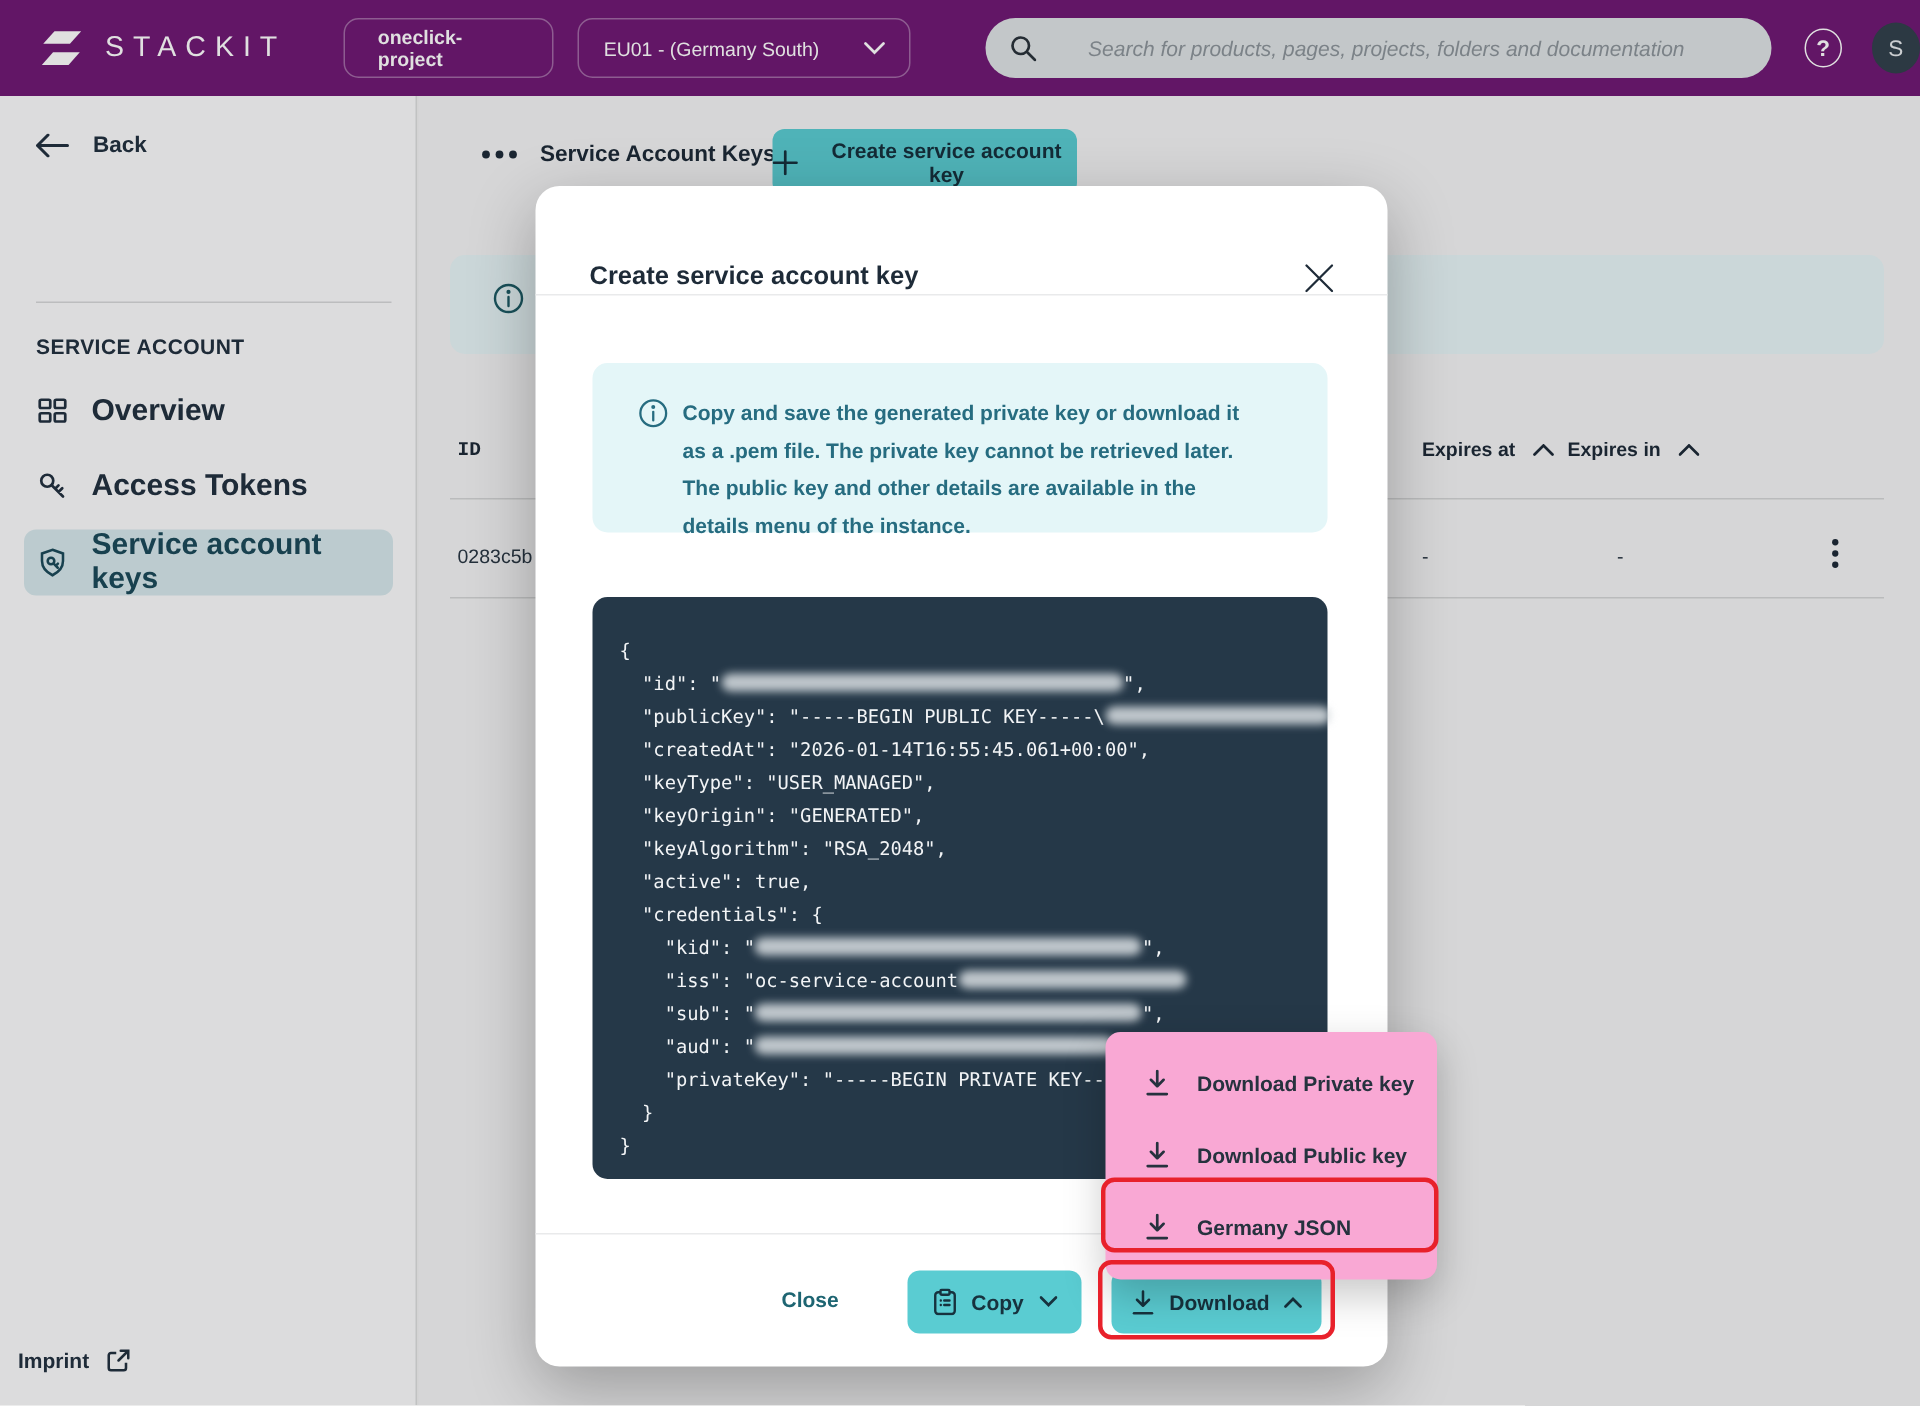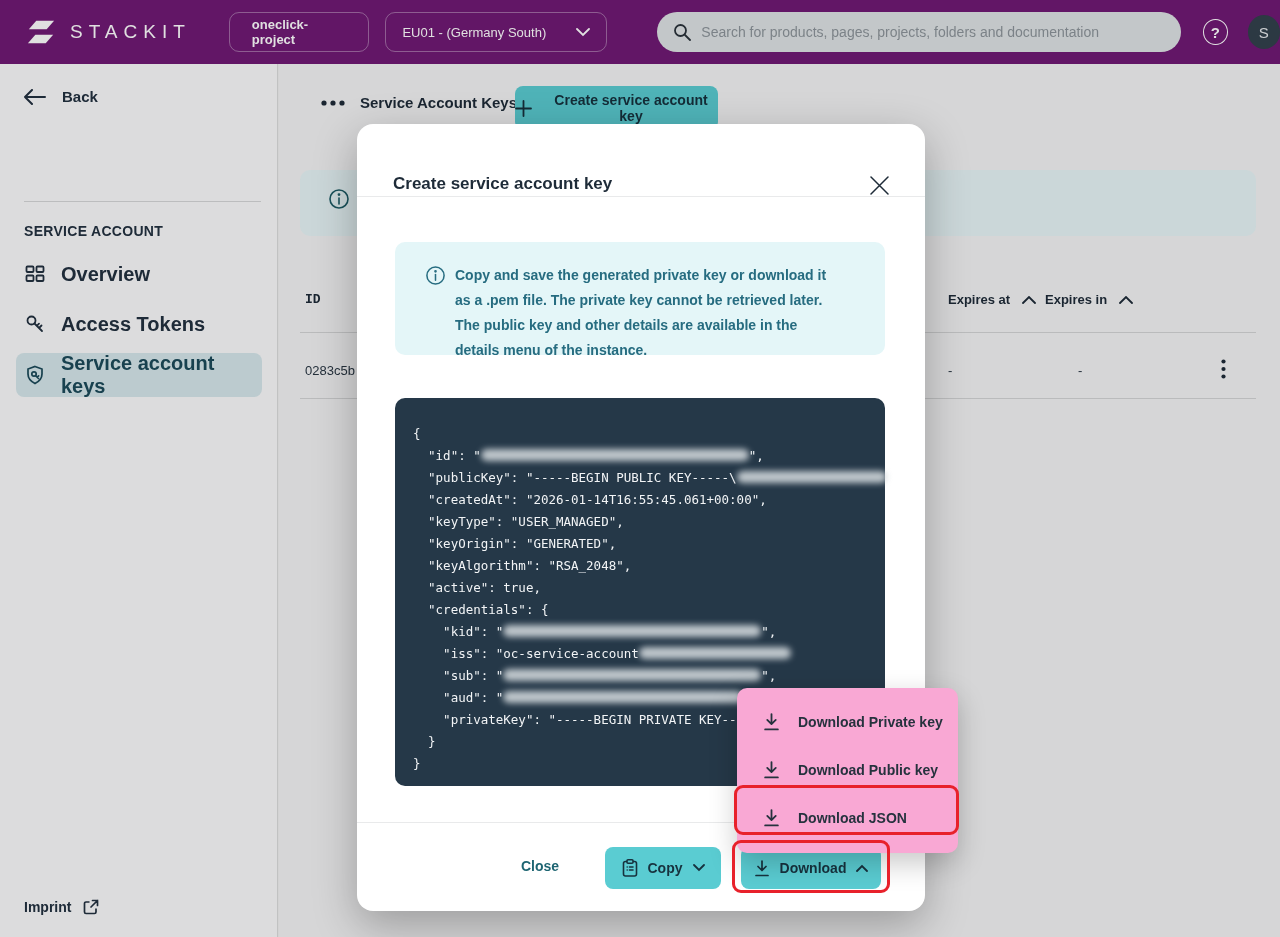--- a/index.html
+++ b/index.html
@@ -11,38 +11,38 @@
             display:flex; align-items:center; z-index:1; }
   .brand { display:flex; align-items:center; gap:14px; margin-left:26px; }
   .brand-text { color:#fff; font-size:19px; font-weight:500; letter-spacing:6px; }
   .tb-pill { height:40px; border:1.5px solid rgba(255,255,255,0.35); border-radius:10px;
              display:flex; align-items:center; color:#fff; font-size:13px; }
   .project-pill { margin-left:38px; padding:0 22px; font-weight:700; }
   .region-pill { margin-left:16px; width:232px; padding:0 16px; justify-content:space-between; cursor:pointer; }
   .searchbar { margin-left:50px; width:550px; height:40px; background:#dfe3e5; border-radius:20px;
                display:flex; align-items:center; padding:0 16px; gap:10px; }
   .searchbar input { border:none; outline:none; background:transparent; flex:1; font-size:14px;
-                     color:#39424a; font-family:"Liberation Sans", sans-serif; }
+                     font-style:italic; color:#39424a; font-family:"Liberation Sans", sans-serif;margin-left:24px; }
   .searchbar input::placeholder { color:#8d959b; }
   .help-btn { margin-left:22px; width:26px; height:26px; border:1.8px solid #fff; border-radius:50%;
               color:#fff; font-size:15px; font-weight:700; display:flex; align-items:center; justify-content:center; cursor:pointer; }
   .avatar { margin-left:20px; width:34px; height:34px; border-radius:50%; background:#33414d;
             color:#e8ebee; font-size:15px; display:flex; align-items:center; justify-content:center; cursor:pointer; }
 
   
   .sidebar { position:absolute; left:0; top:64px; width:278px; bottom:0; background:#fbfbfc;
              border-right:1px solid #dcdddd; z-index:1; color:#233140; }
   .back-row { position:absolute; left:24px; top:24px; display:flex; align-items:center; gap:16px;
               font-size:15px; font-weight:600; cursor:pointer; }
   .side-divider { position:absolute; left:24px; right:16px; top:137px; height:1px; background:#d7d8d9; }
   .side-heading { position:absolute; left:24px; top:159px; font-size:14px; font-weight:700; letter-spacing:0.3px; }
   .side-item { position:absolute; left:16px; width:246px; height:44px; border-radius:8px;
                display:flex; align-items:center; gap:16px; padding-left:9px; font-size:20px; font-weight:600; cursor:pointer; }
   .side-item.selected { background:#d7e8ec; color:#1c4a5a; }
-  .side-link { position:absolute; left:24px; display:flex; align-items:center; gap:12px;
+  .side-link { position:absolute; left:12px; display:flex; align-items:center; gap:12px;
                font-size:14px; font-weight:700; cursor:pointer; }
 
   
   .main { position:absolute; left:279px; top:64px; right:0; bottom:0; background:#f4f4f5; z-index:1; }
   .page-head { position:absolute; left:41px; top:30px; display:flex; align-items:center; gap:14px;
                color:#1e2b38; font-size:15px; font-weight:700; }
   .create-btn { position:absolute; left:236px; top:22px; width:203px; height:44px; background:#5accd2;
                 border:none; border-radius:8px; color:#17323e; font-size:14px; font-weight:700;
                 display:flex; align-items:center; justify-content:center; gap:12px; cursor:pointer;
                 font-family:"Liberation Sans", sans-serif; }
@@ -339,20 +339,20 @@
       </span>
       <span>Download Public key</span>
     </div>
     <div class="dd-item">
       <span>
         <svg width="17" height="18" viewBox="0 0 16 17" fill="none" stroke="#26323e" stroke-width="1.7">
           <path d="M8 1 V10 M4 6.5 L8 10.5 L12 6.5" stroke-linecap="round" stroke-linejoin="round"></path>
             <path d="M2 15.5 H14" stroke-linecap="round"></path>
         </svg>
       </span>
-      <span>Download JSON</span>
+      <span>Germany JSON</span>
     </div>
   </div>
 
   <div class="anno anno-menu"></div>
   <div class="anno anno-btn"></div>
 
 </div>
 
 </body></html>

